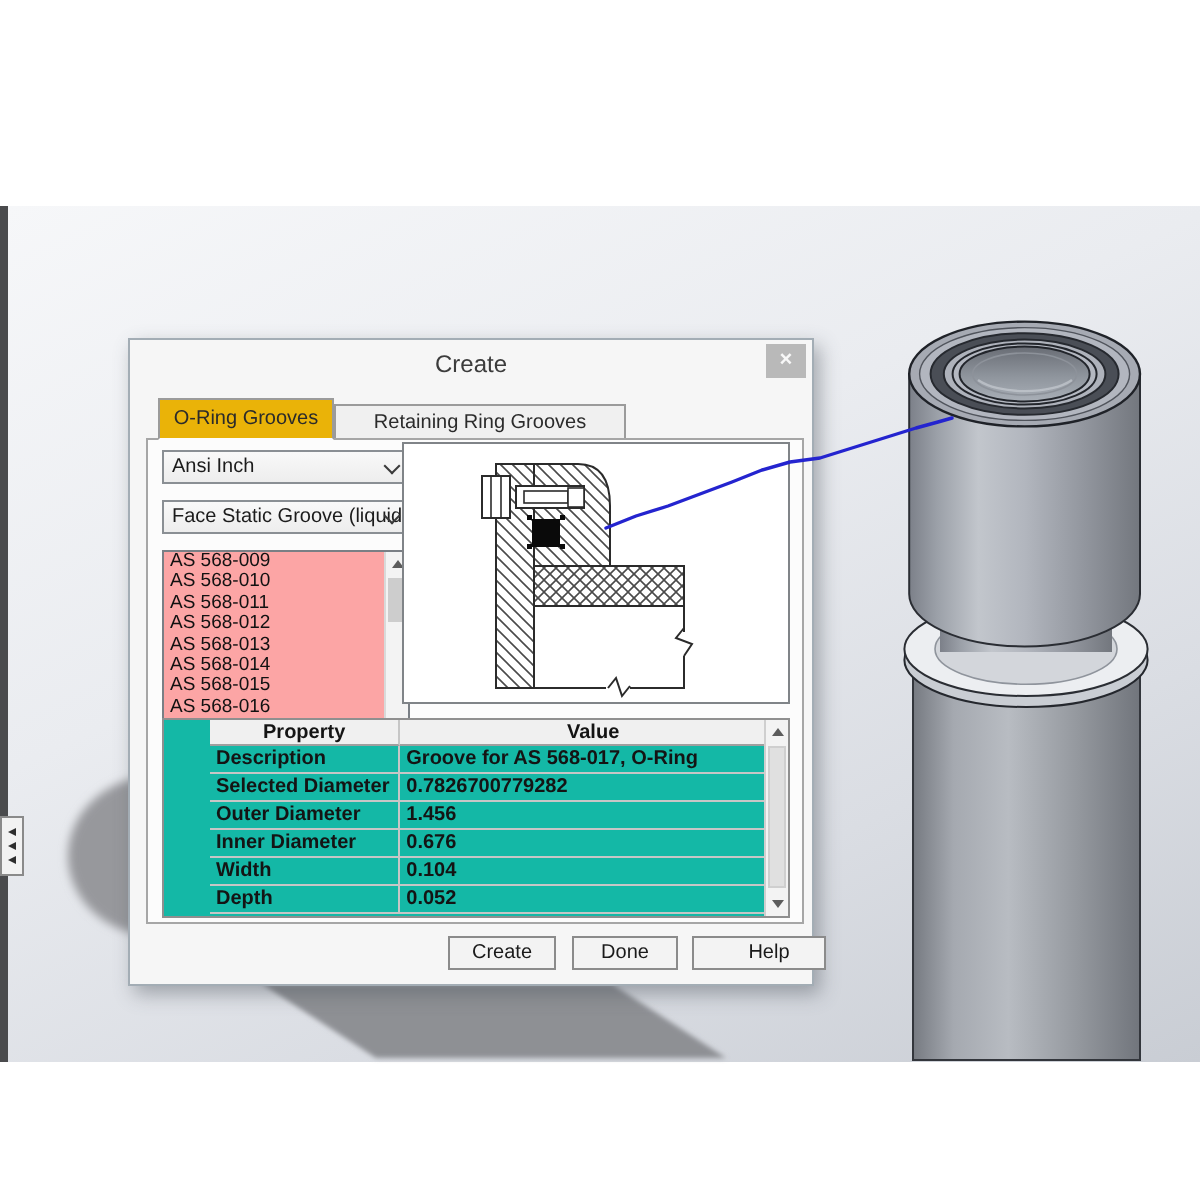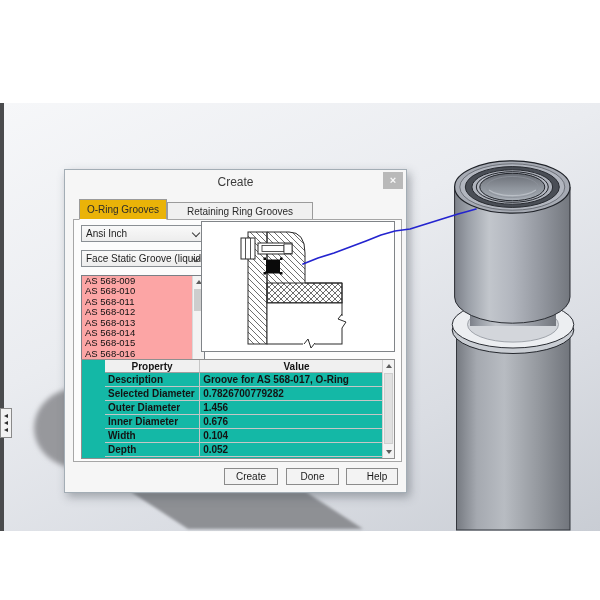--- a/index.html
+++ b/index.html
@@ -84,21 +84,21 @@
     border-left:1px solid #cfcfcf;box-sizing:border-box;}
   .tthumb{position:absolute;left:1px;top:13px;width:9px;height:71px;background:#e0e0e0;
     border:1px solid #cfcfcf;box-sizing:border-box;cursor:pointer;}
 
   
   .btn{position:absolute;top:298px;height:17px;box-sizing:border-box;background:#f3f3f3;
     border:1px solid #8b8b8b;font-size:10px;color:#1a1a1a;text-align:center;line-height:15px;
     cursor:pointer;}
   #btn-create{left:159px;width:54px;}
   #btn-done{left:221px;width:53px;}
-  #btn-help{left:281px;width:52px;padding-left:10px;}
+  #btn-help{left:281px;width:67px;padding-left:10px;}
 </style>
 </head>
 <body>
 
 <div class="stage">
 
   <div class="viewport"></div>
   <div class="edge-strip"></div>
 
   <svg class="scene" viewBox="0 0 600 600">

